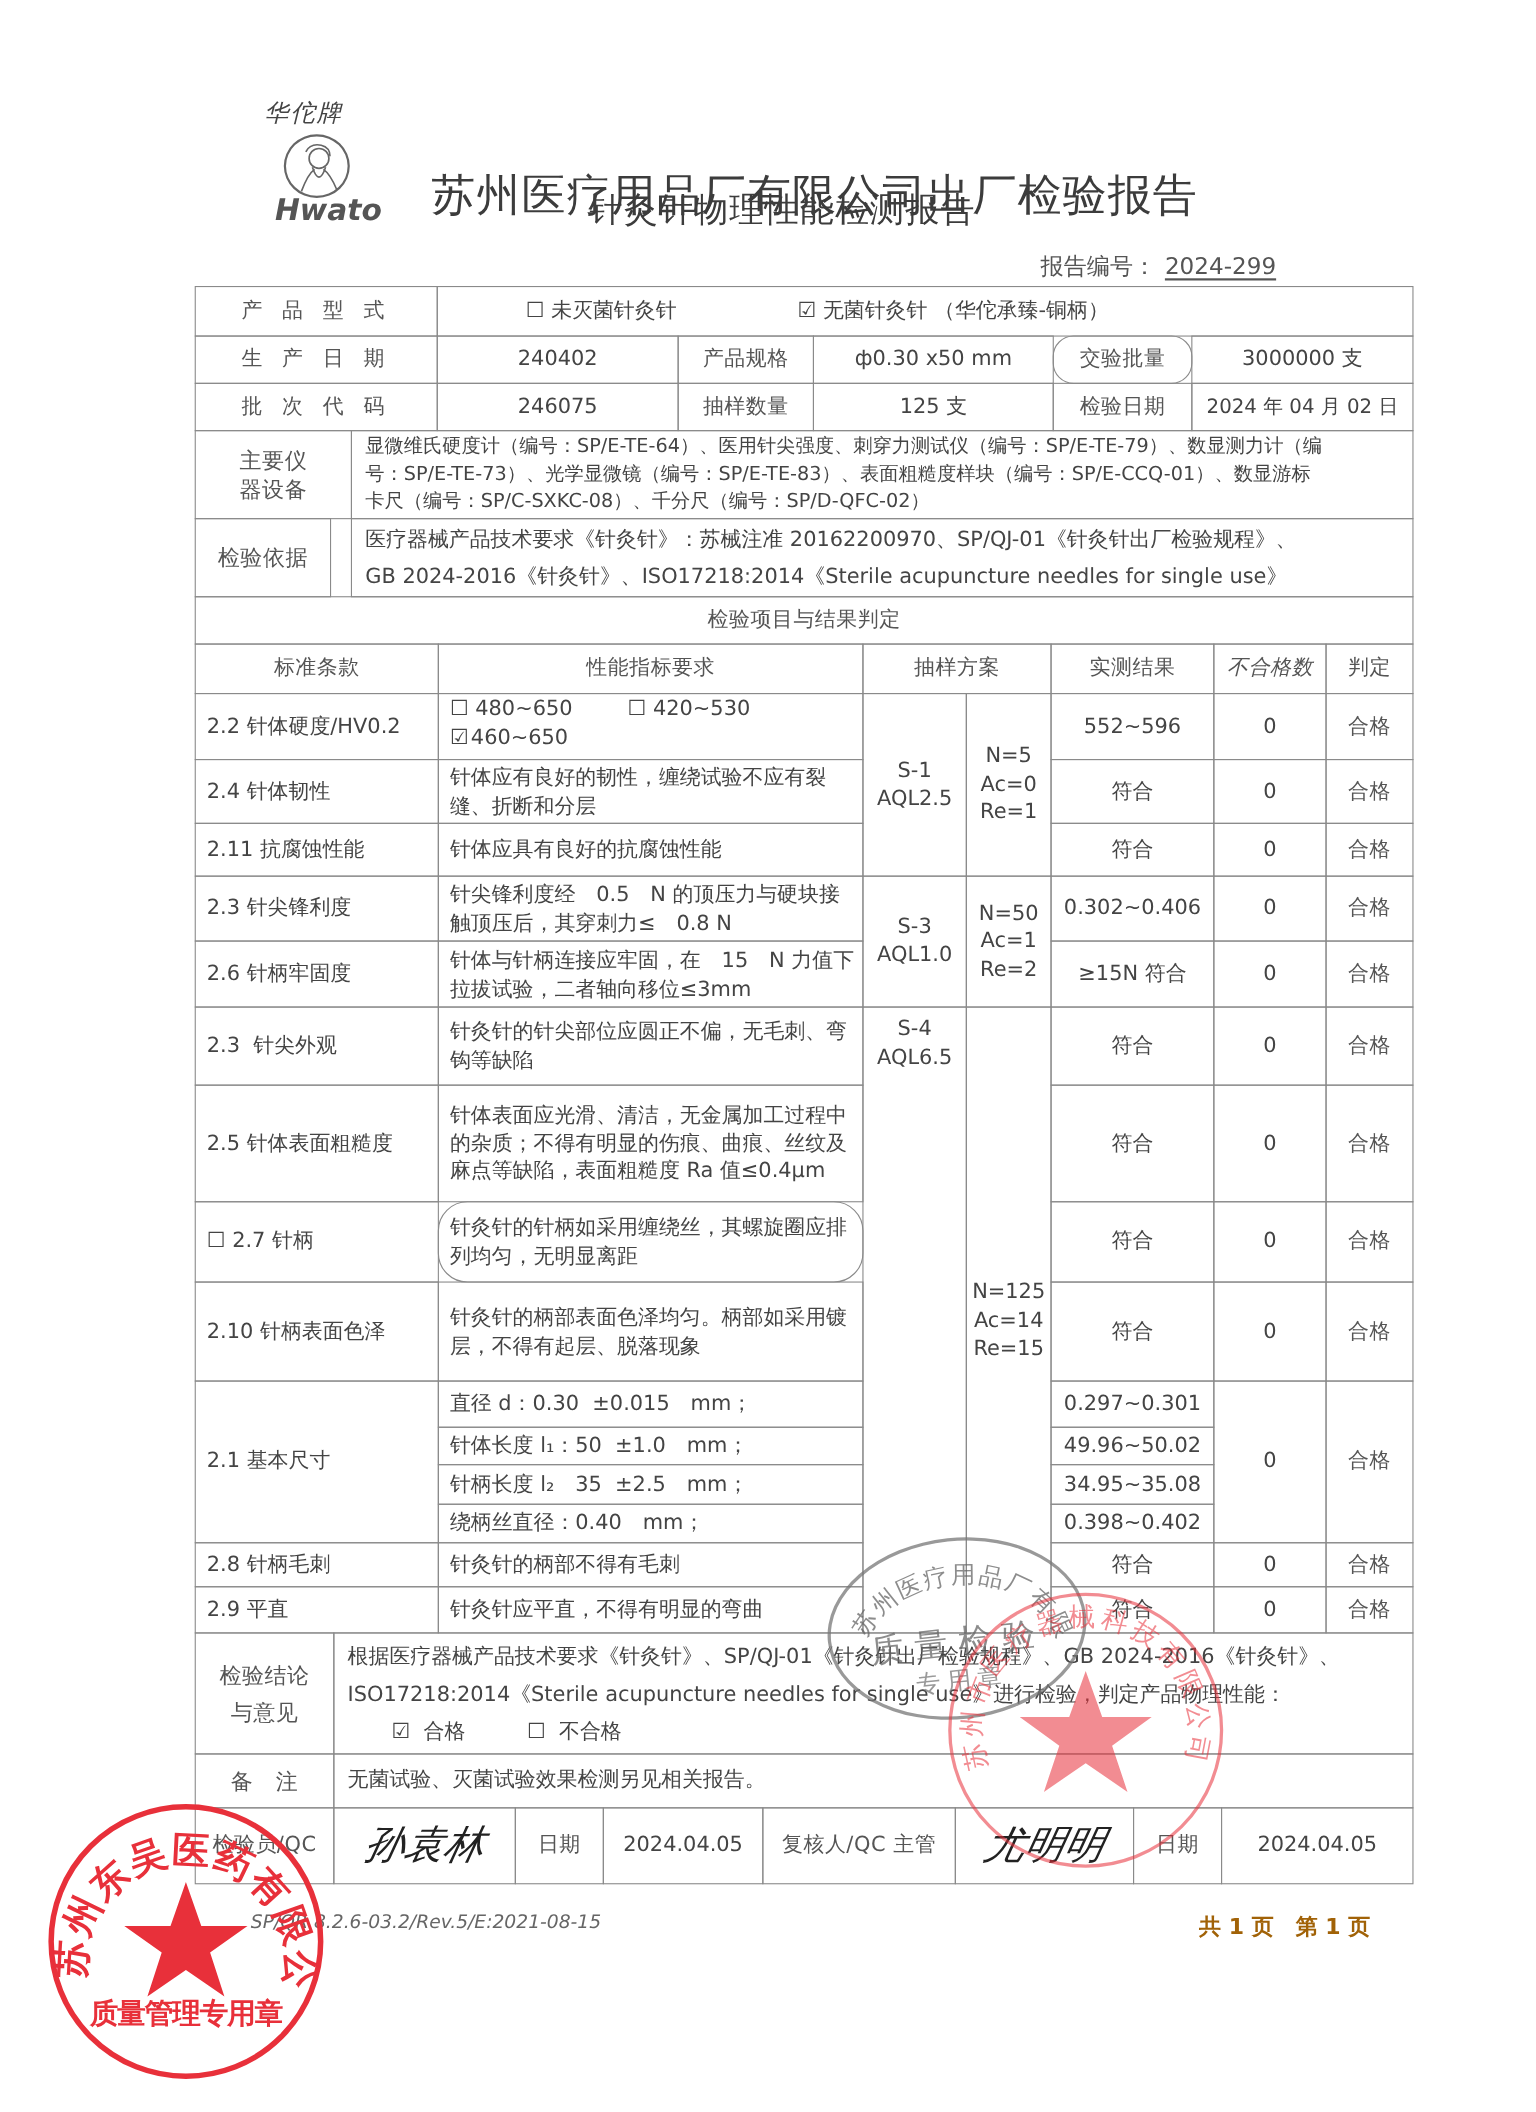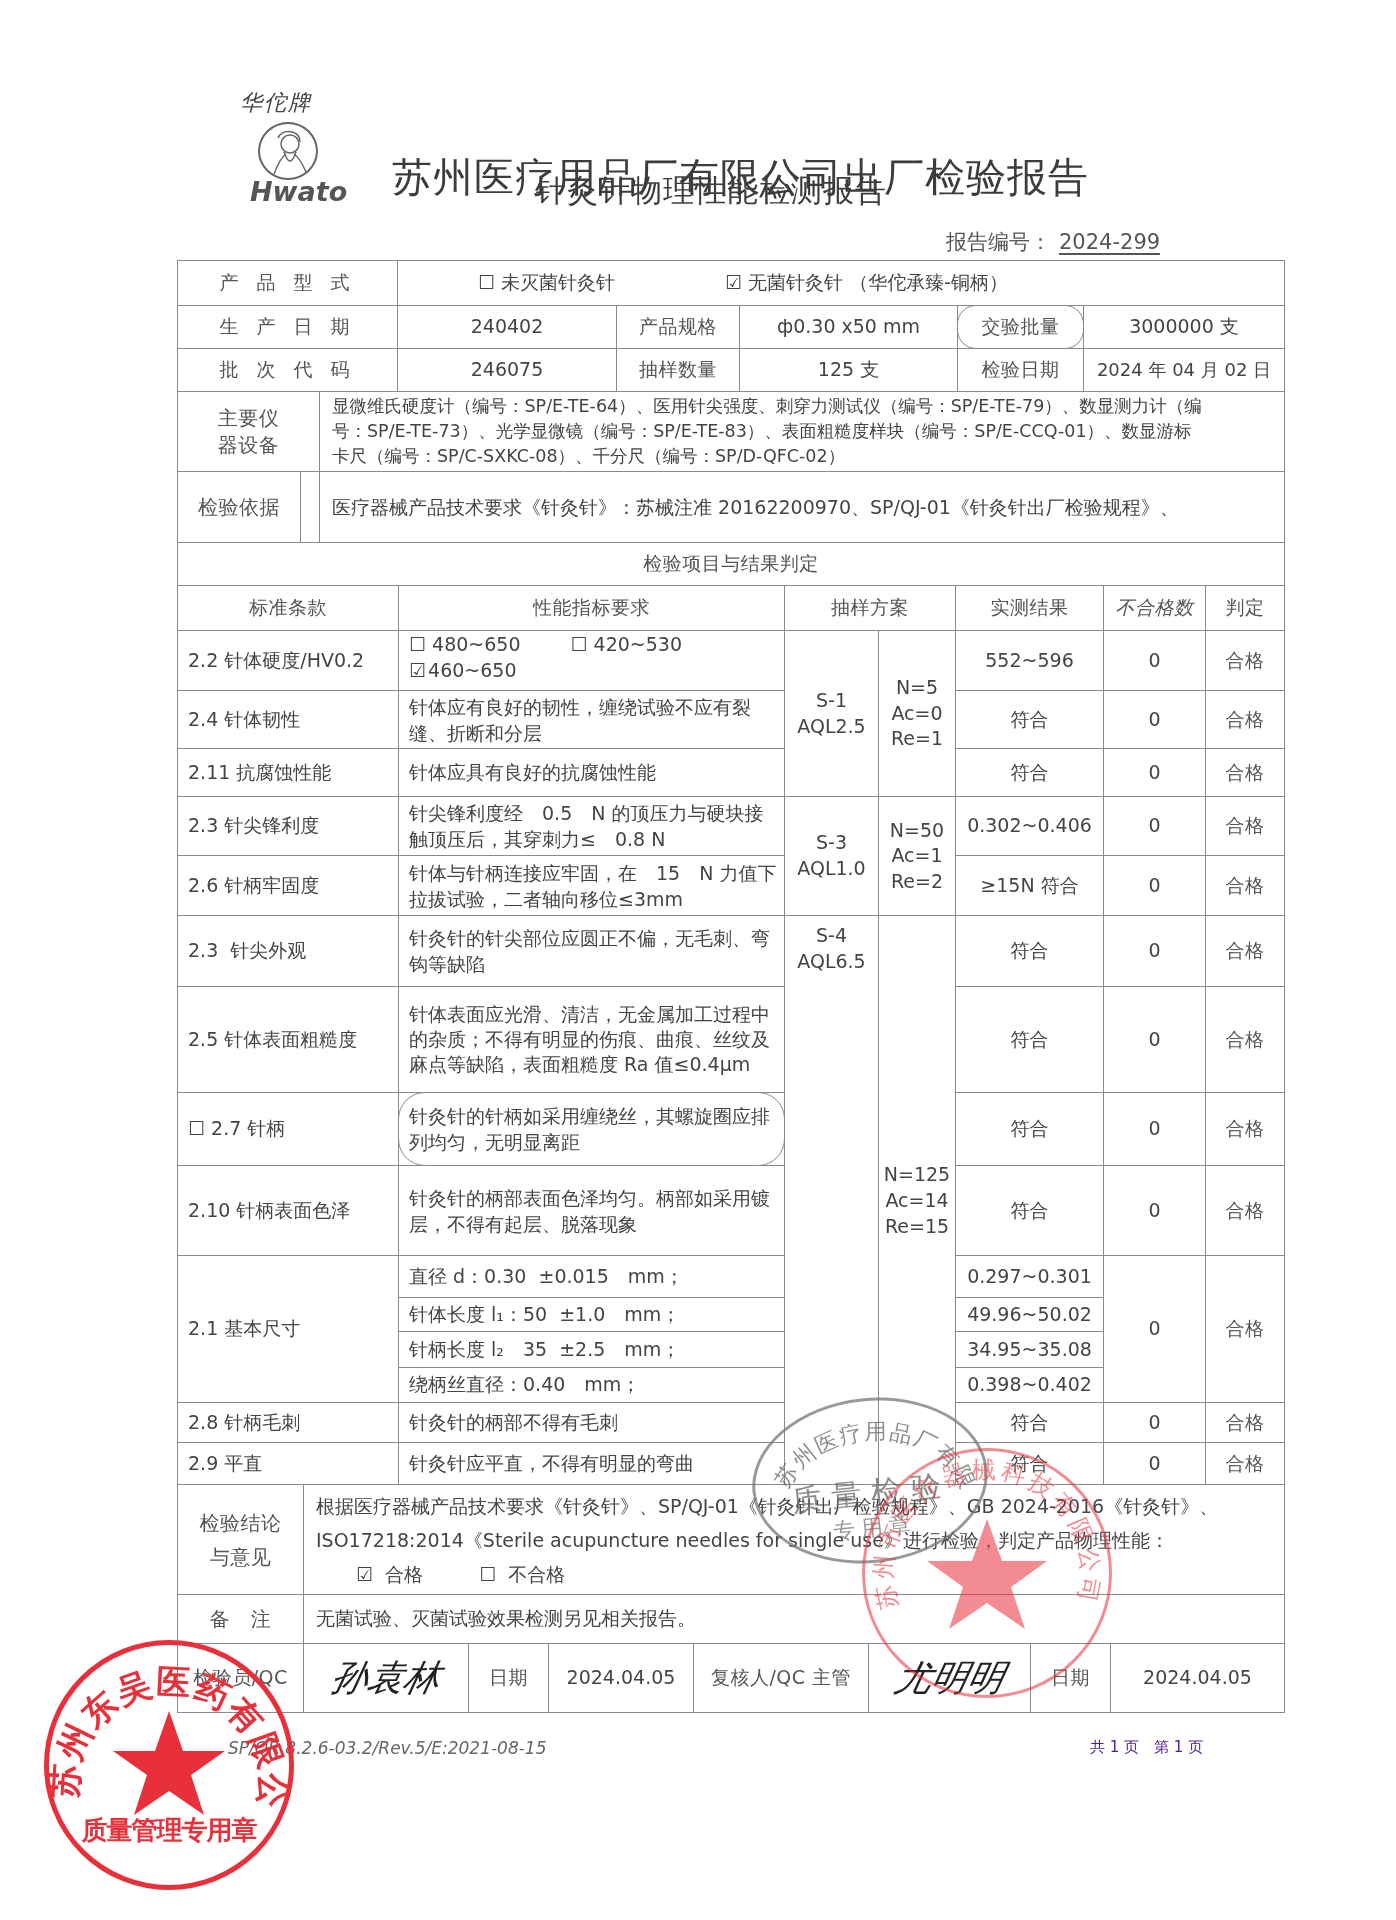--- a/index.html
+++ b/index.html
@@ -12,21 +12,21 @@
   .cell.left { justify-content:flex-start; text-align:left; padding-left:10px; }
   .lbl { color:#555; letter-spacing:0.5px; }
   .spaced { letter-spacing:12px; }
   .title1 { font-size:40px; color:#3c3c3c; letter-spacing:1px; font-weight:normal;margin-top:32px; }
   .title2 { font-size:31px; color:#3c3c3c; letter-spacing:1px; }
   .reportno { font-size:21px; color:#555; }
   .reportno .num { text-decoration:underline; text-underline-offset:4px; padding-left:8px; }
   .logo-text { font-size:22px; color:#444; font-style:italic; letter-spacing:2px; }
   .hwato { font-size:27px; font-style:italic; font-weight:bold; color:#555; }
   .footer { font-size:17px; color:#666; font-style:italic; }
-  .footer-r { font-size:15px; color:#4c1d95; }
+  .footer-r { font-size:20px; color:#a16207;font-weight:bold; }
   .chk { font-size:19px; margin-right:6px; }
   .stamp-red { position:absolute; border-radius:50%; border:4px solid #e8303a; box-sizing:border-box; }
   .stamp-gray { position:absolute; border-radius:50%; border:3px solid #777; box-sizing:border-box; opacity:0.75; }
 </style>
 </head>
 <body>
 
 <div class="abs logo-text" style="left:240px;top:88px;">华佗牌</div>
 <div class="abs" style="left:258px;top:122px;width:60px;height:58px;border:2px solid #666;border-radius:50%;box-sizing:border-box;">
   <svg width="56" height="54" viewBox="0 0 56 54">
@@ -73,20 +73,21 @@
 </div>
 <div class="cell left" style="left:319px;top:391px;width:966px;height:81px;flex-direction:column;align-items:flex-start;justify-content:center;font-size:17.5px;line-height:25px;padding-left:12px;">
   <span>显微维氏硬度计（编号：SP/E-TE-64）、医用针尖强度、刺穿力测试仪（编号：SP/E-TE-79）、数显测力计（编</span>
   <span>号：SP/E-TE-73）、光学显微镜（编号：SP/E-TE-83）、表面粗糙度样块（编号：SP/E-CCQ-01）、数显游标</span>
   <span>卡尺（编号：SP/C-SXKC-08）、千分尺（编号：SP/D-QFC-02）</span>
 </div>
 
 <div class="cell lbl" style="left:177px;top:471px;width:124px;height:72px;font-size:20px;">检验依据</div>
 <div class="cell left" style="left:319px;top:471px;width:966px;height:72px;flex-direction:column;align-items:flex-start;justify-content:center;font-size:19px;line-height:34px;padding-left:12px;">
   <span>医疗器械产品技术要求《针灸针》：苏械注准 20162200970、SP/QJ-01《针灸针出厂检验规程》、</span>
+  <span>GB 2024-2016《针灸针》、ISO17218:2014《Sterile acupuncture needles for single use》</span>
 </div>
 
 <div class="cell lbl" style="left:177px;top:542px;width:1108px;height:44px;">检验项目与结果判定</div>
 
 <div class="cell lbl" style="left:177px;top:585px;width:222px;height:46px;">标准条款</div>
 <div class="cell lbl" style="left:398px;top:585px;width:387px;height:46px;">性能指标要求</div>
 <div class="cell lbl" style="left:784px;top:585px;width:172px;height:46px;">抽样方案</div>
 <div class="cell lbl" style="left:955px;top:585px;width:149px;height:46px;">实测结果</div>
 <div class="cell lbl" style="left:1103px;top:585px;width:103px;height:46px;font-style:italic;">不合格数</div>
 <div class="cell lbl" style="left:1205px;top:585px;width:80px;height:46px;">判定</div>

